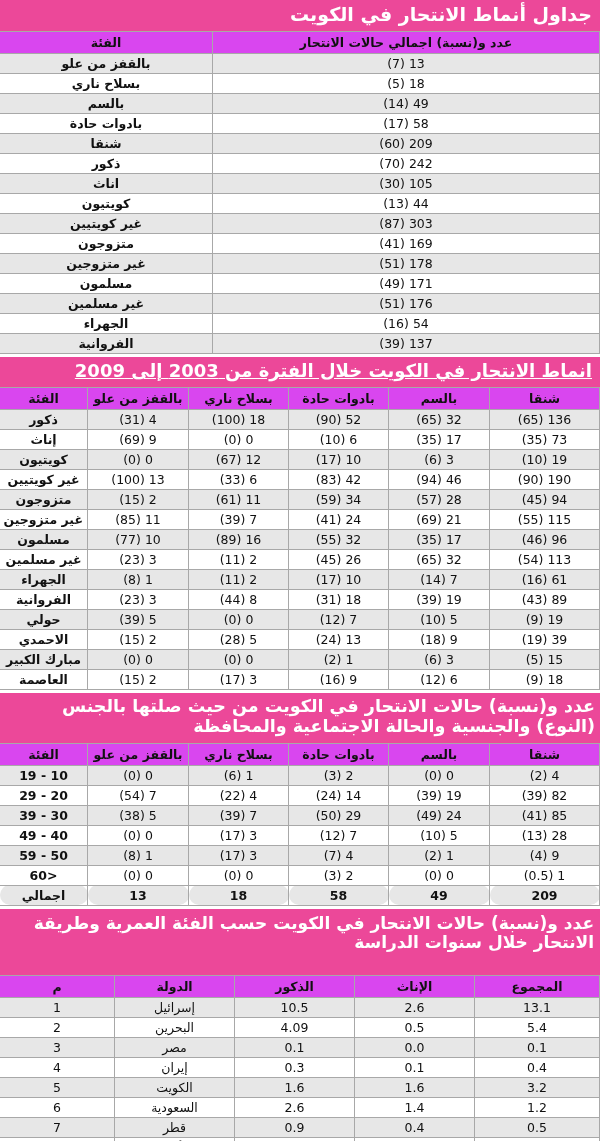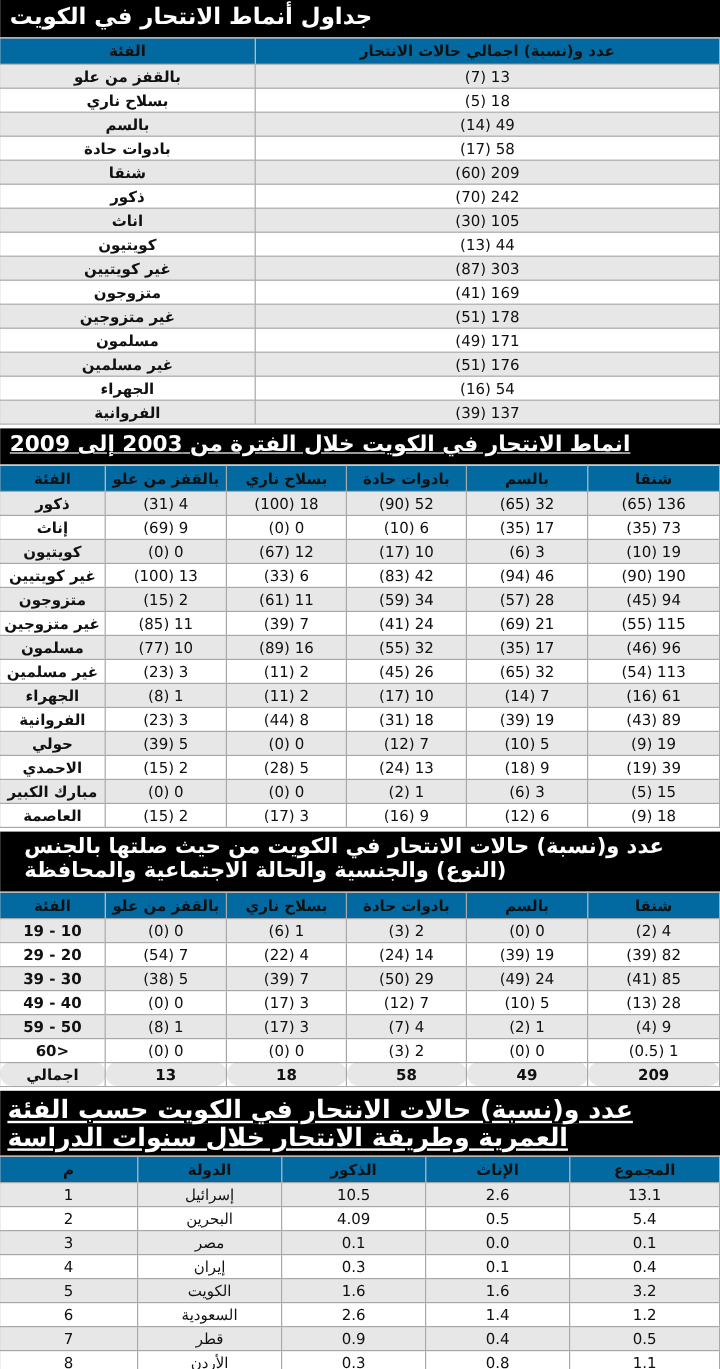--- a/index.html
+++ b/index.html
@@ -13,31 +13,31 @@
   }
   .page{
     width:600px;
     box-sizing:border-box;
     background:#ffffff;
     overflow:hidden;
   }
 
   
   .title-bar{
-    background:#000000;
+    background:#ec4899;
     color:#ffffff;
-    text-align:left;
+    text-align:right;
     font-weight:bold;
     line-height:1.12;
     box-sizing:border-box;
   }
   .title-bar.t1{ font-size:19px; padding:4px 8px 6px; }
   .title-bar.t2{ font-size:18px; padding:4px 8px 6px;text-decoration:underline; }
-  .title-bar.t3{ font-size:17.5px; padding:4px 20px 6px; }
-  .title-bar.t4{ font-size:21px; padding:5px 6px 2px;text-decoration:underline; }
+  .title-bar.t3{ font-size:17.5px; padding:4px 5px 6px; }
+  .title-bar.t4{ font-size:17px; padding:5px 6px 23px; }
 
   
   table.dt{
     width:600px;
     border-collapse:collapse;
     table-layout:fixed;
     font-size:12.5px;
     color:#111111;
   }
   table.dt th,
@@ -46,21 +46,21 @@
     padding:2px 4px;
     text-align:center;
     vertical-align:middle;
     height:20px;
     box-sizing:border-box;
     overflow:hidden;
     white-space:nowrap;
   }
   table.dt th{
     font-weight:bold;
-    background:#0369a1;
+    background:#d946ef;
     font-size:12.5px;
     height:22px;
   }
   table.dt tbody tr.odd td{ background:#e7e7e7; }
   table.dt tbody tr.even td{ background:#ffffff; }
   td.cat, th.cat{ font-weight:bold; }
   td.num{ font-weight:normal; }
   tr.total td{ font-weight:bold;border-radius:10px; }
 
   

